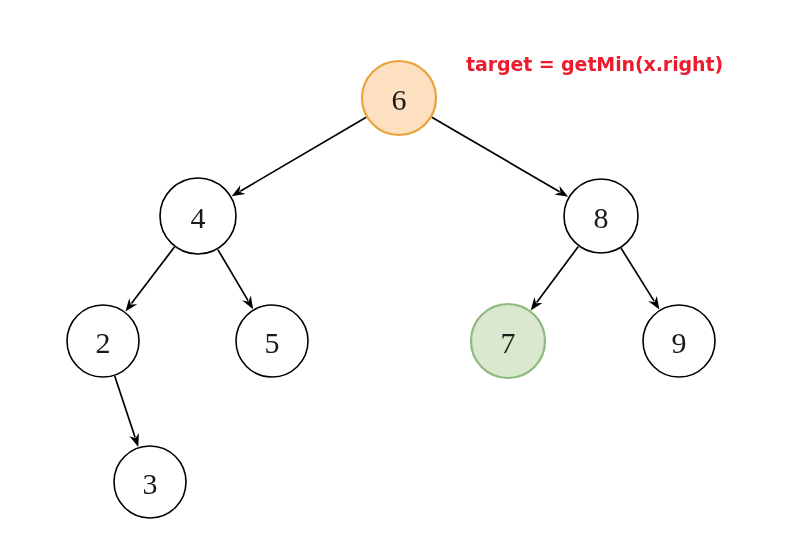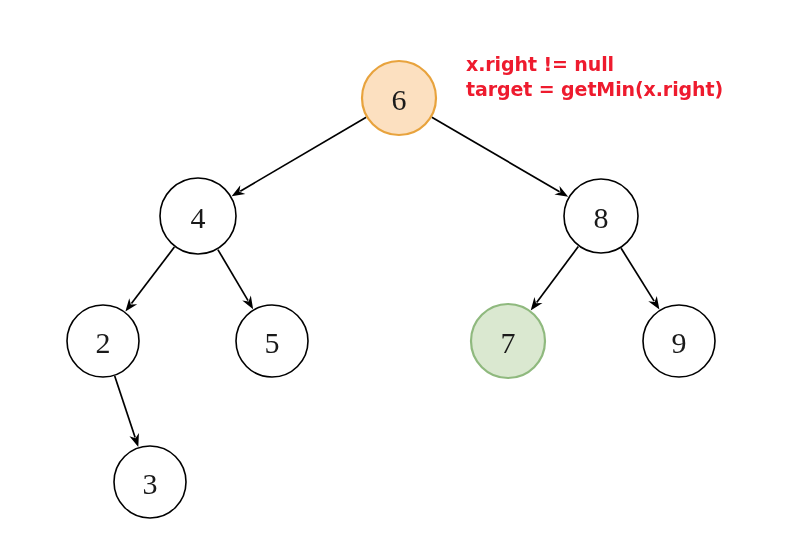--- a/index.html
+++ b/index.html
@@ -122,17 +122,16 @@
           <text x="679" y="342" class="node-label">9</text>
         </g>
         <g>
           <circle cx="150" cy="482" r="36" class="node-circle"></circle>
           <text x="150" y="483" class="node-label">3</text>
         </g>
       </g>
   </svg>
 
   <div id="annotation">
-    <div class="annotation-line">x.right != null</div>
     <div class="annotation-line">target = getMin(x.right)</div>
   </div>
 
 </div>
 
 </body></html>

